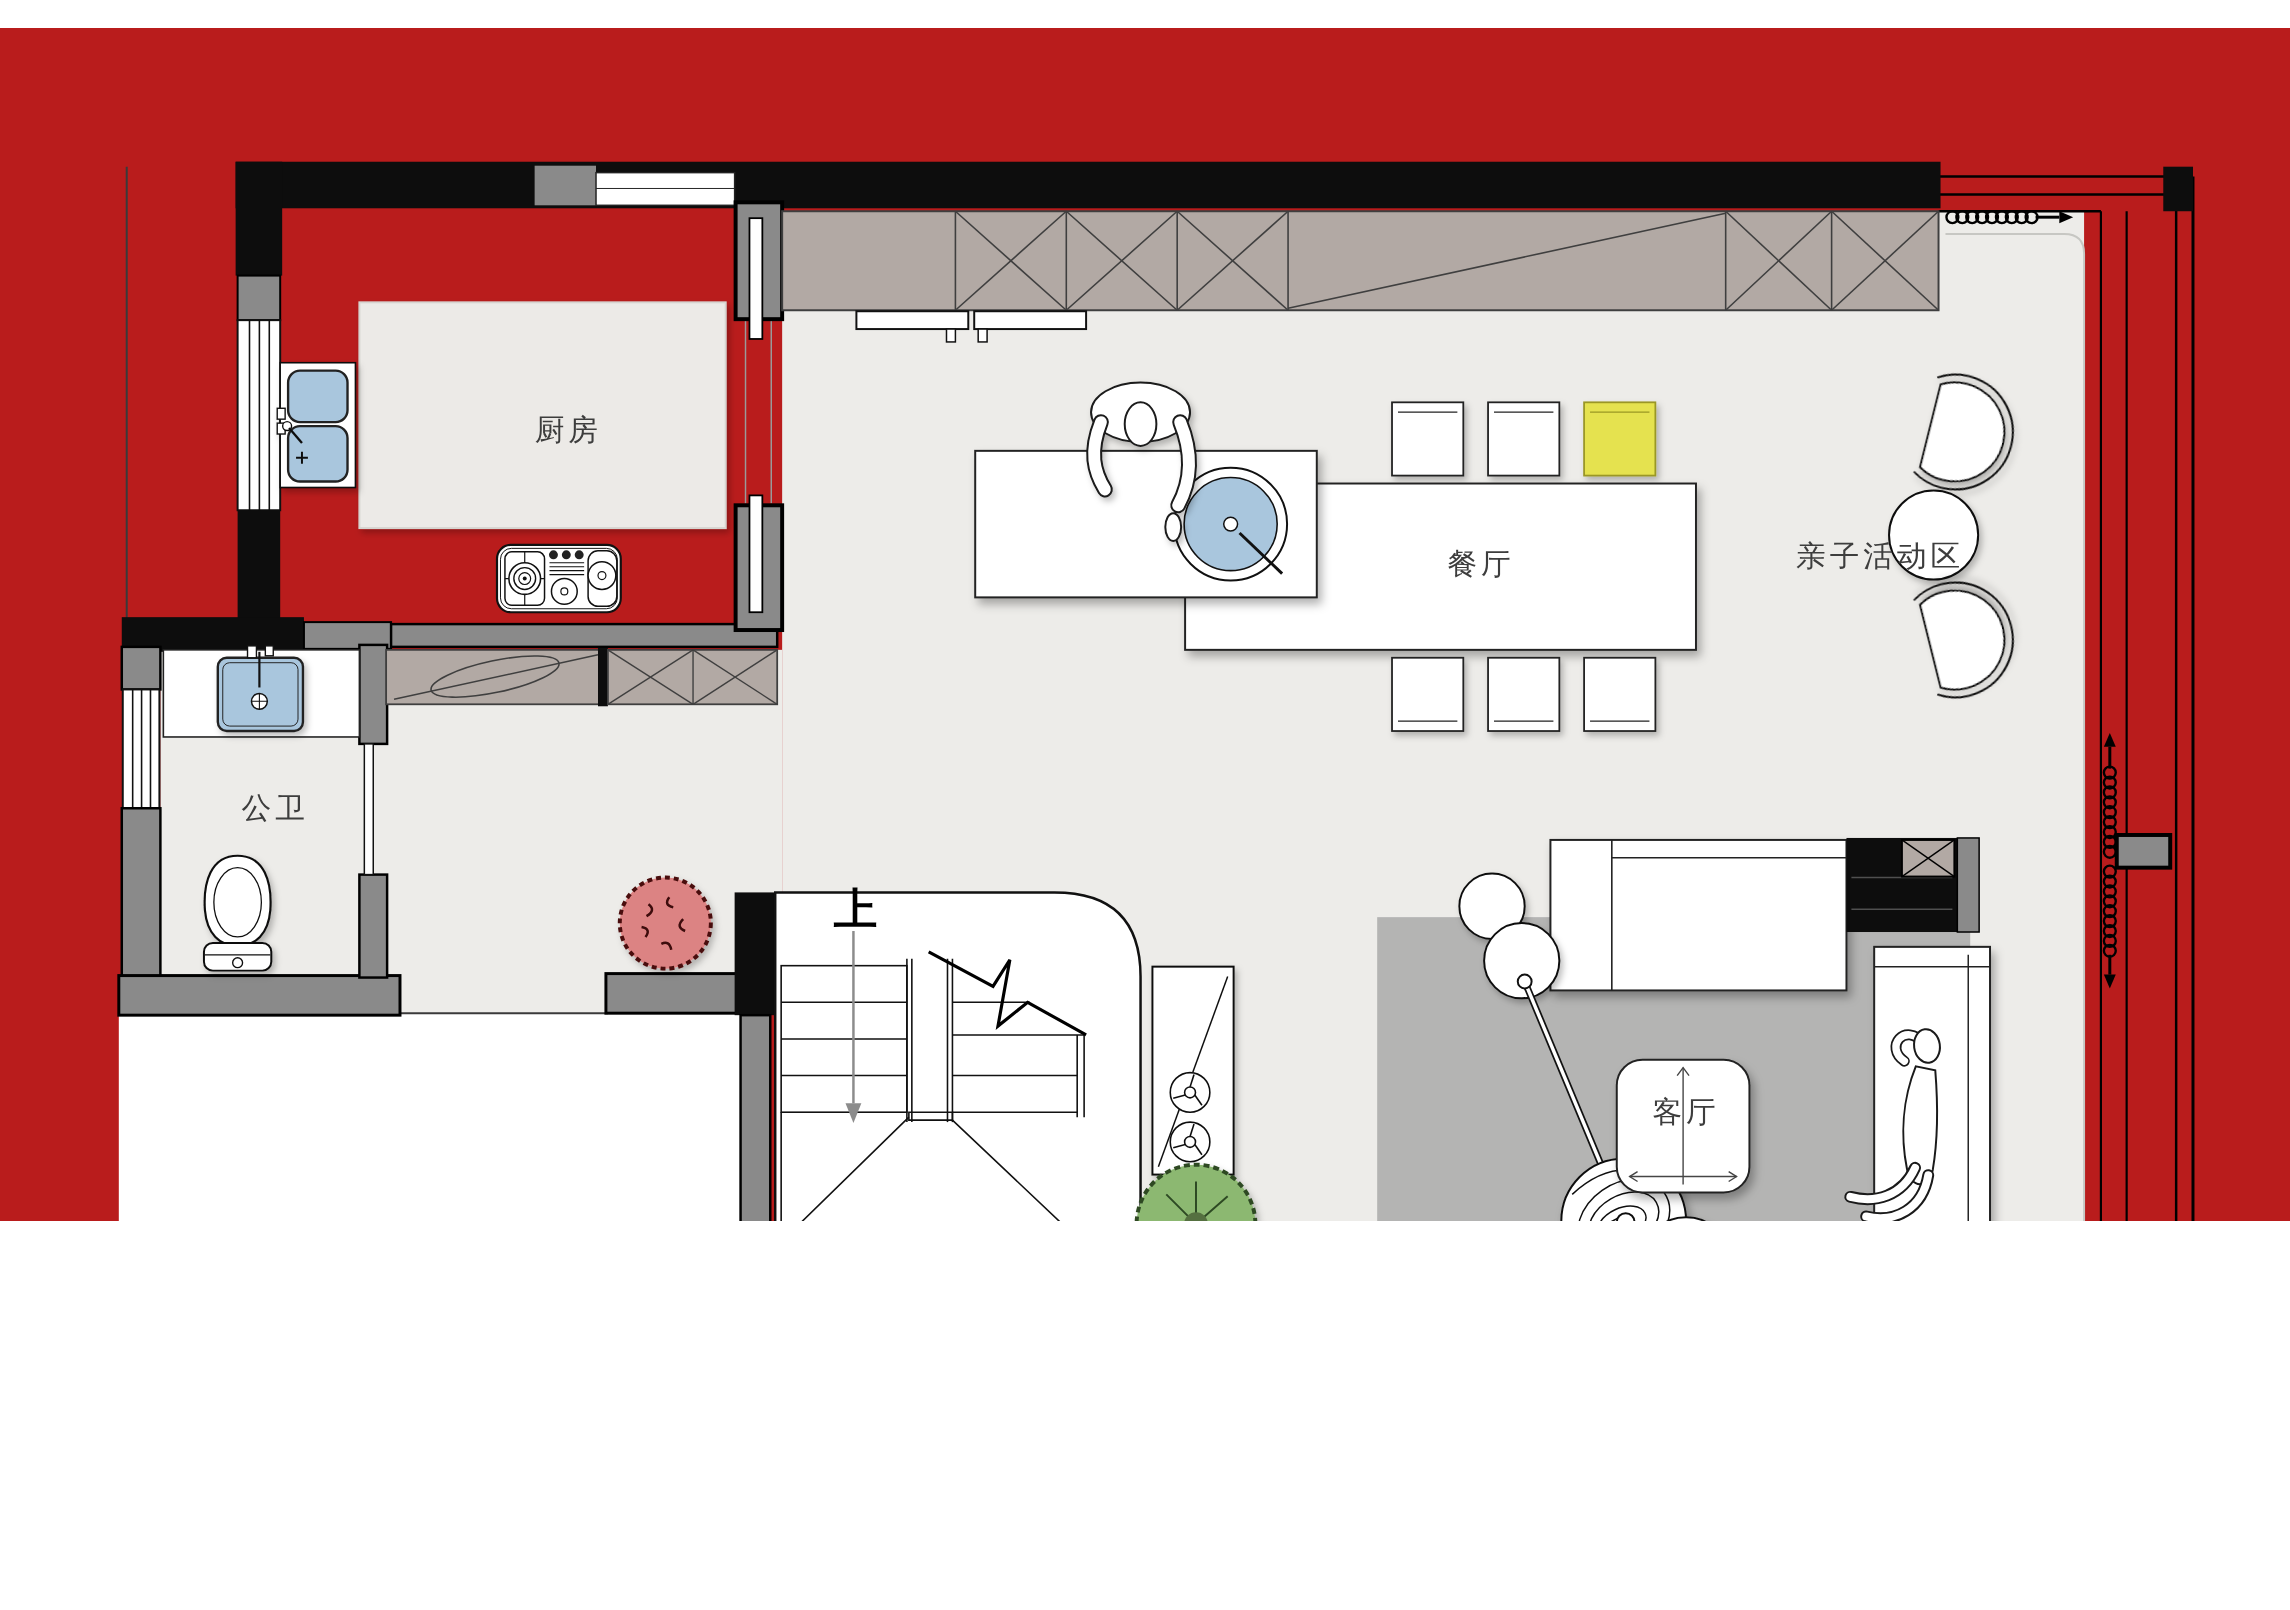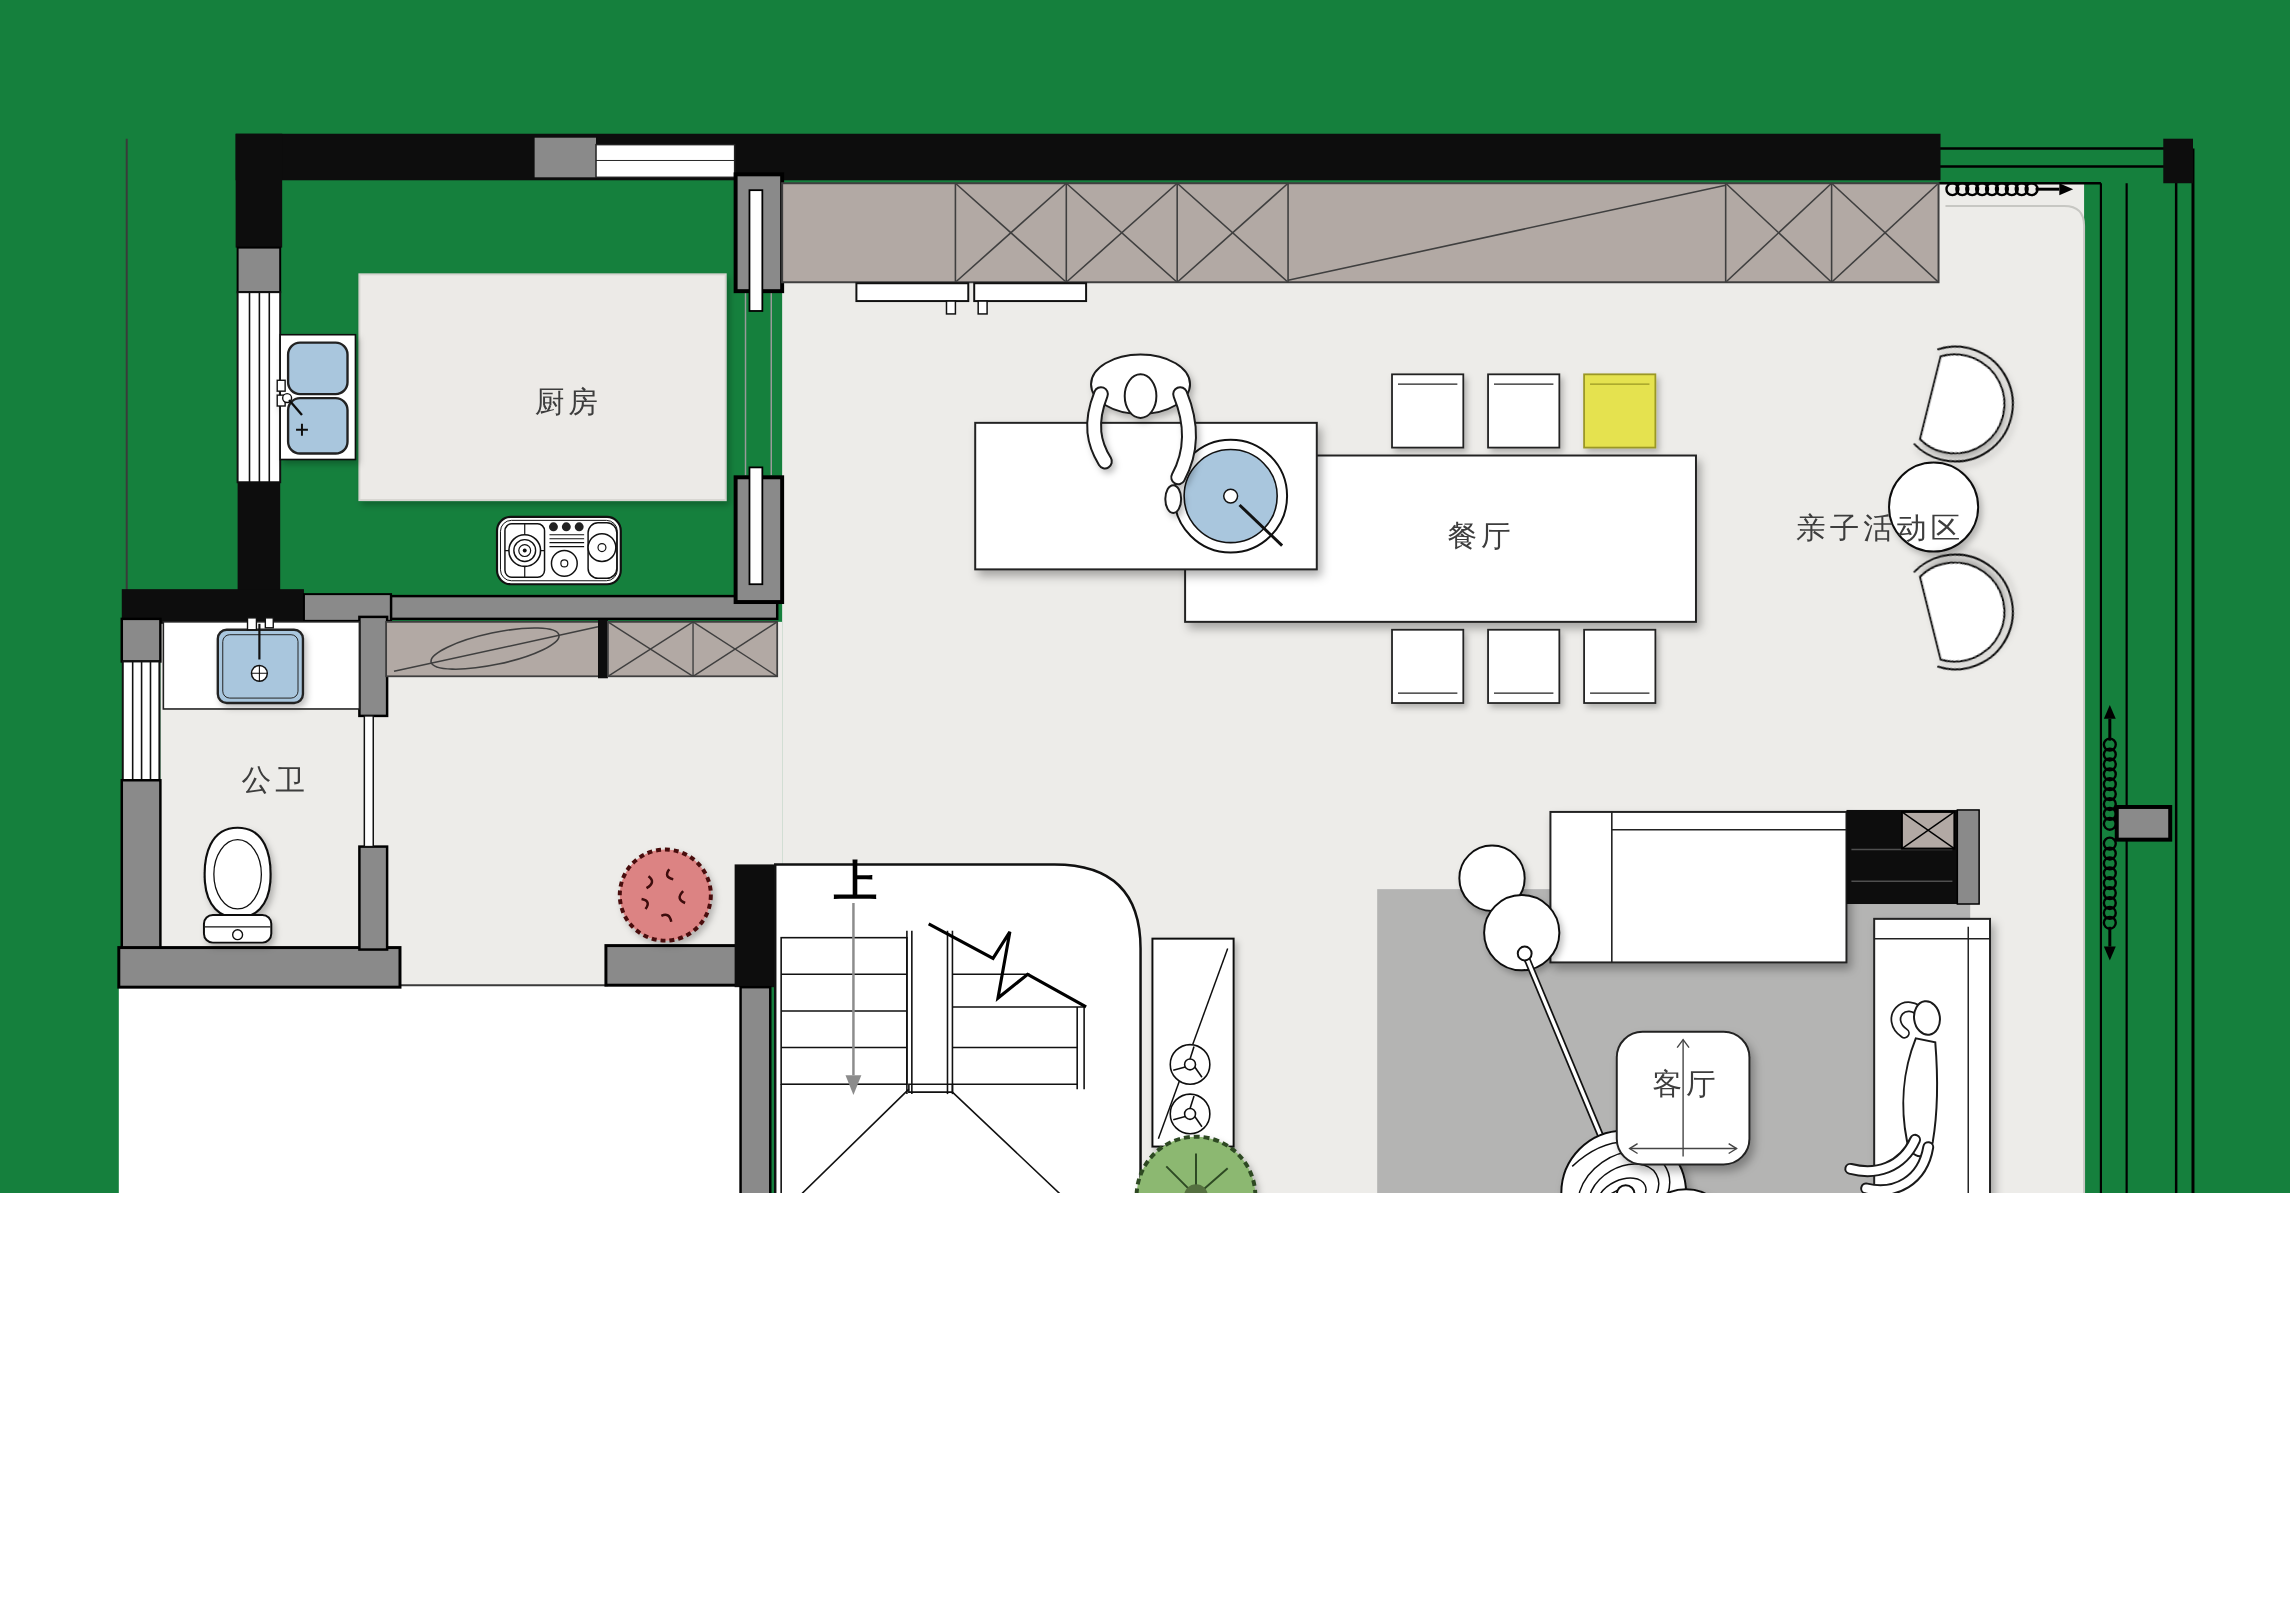--- a/index.html
+++ b/index.html
@@ -1,17 +1,17 @@
 <!DOCTYPE html>
 <html><head>
 <meta charset="utf-8">
 <style>
   html,body{margin:0;padding:0;background:#ffffff;}
-  .stage{position:relative;width:2291px;height:1193px;background:#15803d;overflow:hidden;
-         font-family:"Liberation Serif","DejaVu Serif",serif;}
+  .stage{position:relative;width:2291px;height:1193px;background:#b91c1c;overflow:hidden;
+         font-family:"Liberation Serif","DejaVu Serif",serif;margin-top:28px;}
   svg{display:block}
   text.room-label{fill:#3d3d3d;font-size:30px;letter-spacing:4px;}
   text.up-label{fill:#000;font-size:44px;font-weight:bold;font-family:"DejaVu Sans","Liberation Sans",sans-serif;}
 </style>
 </head>
 <body>
 
 <div class="stage">
 <svg viewBox="0 0 2314 1627" width="2291" height="1611">
   <defs>

